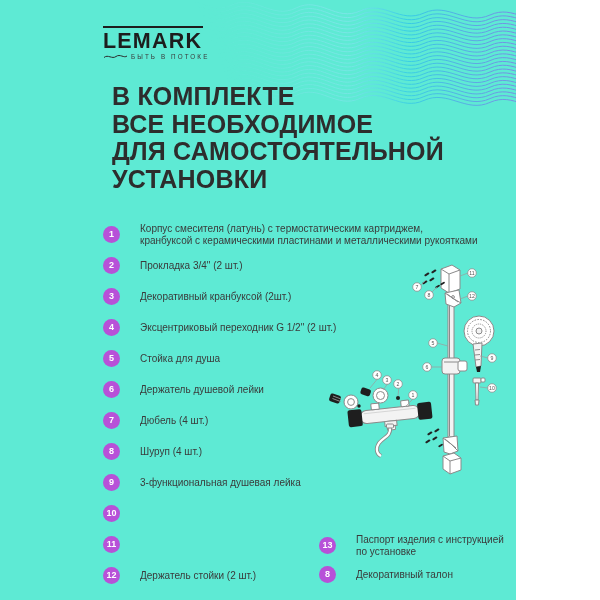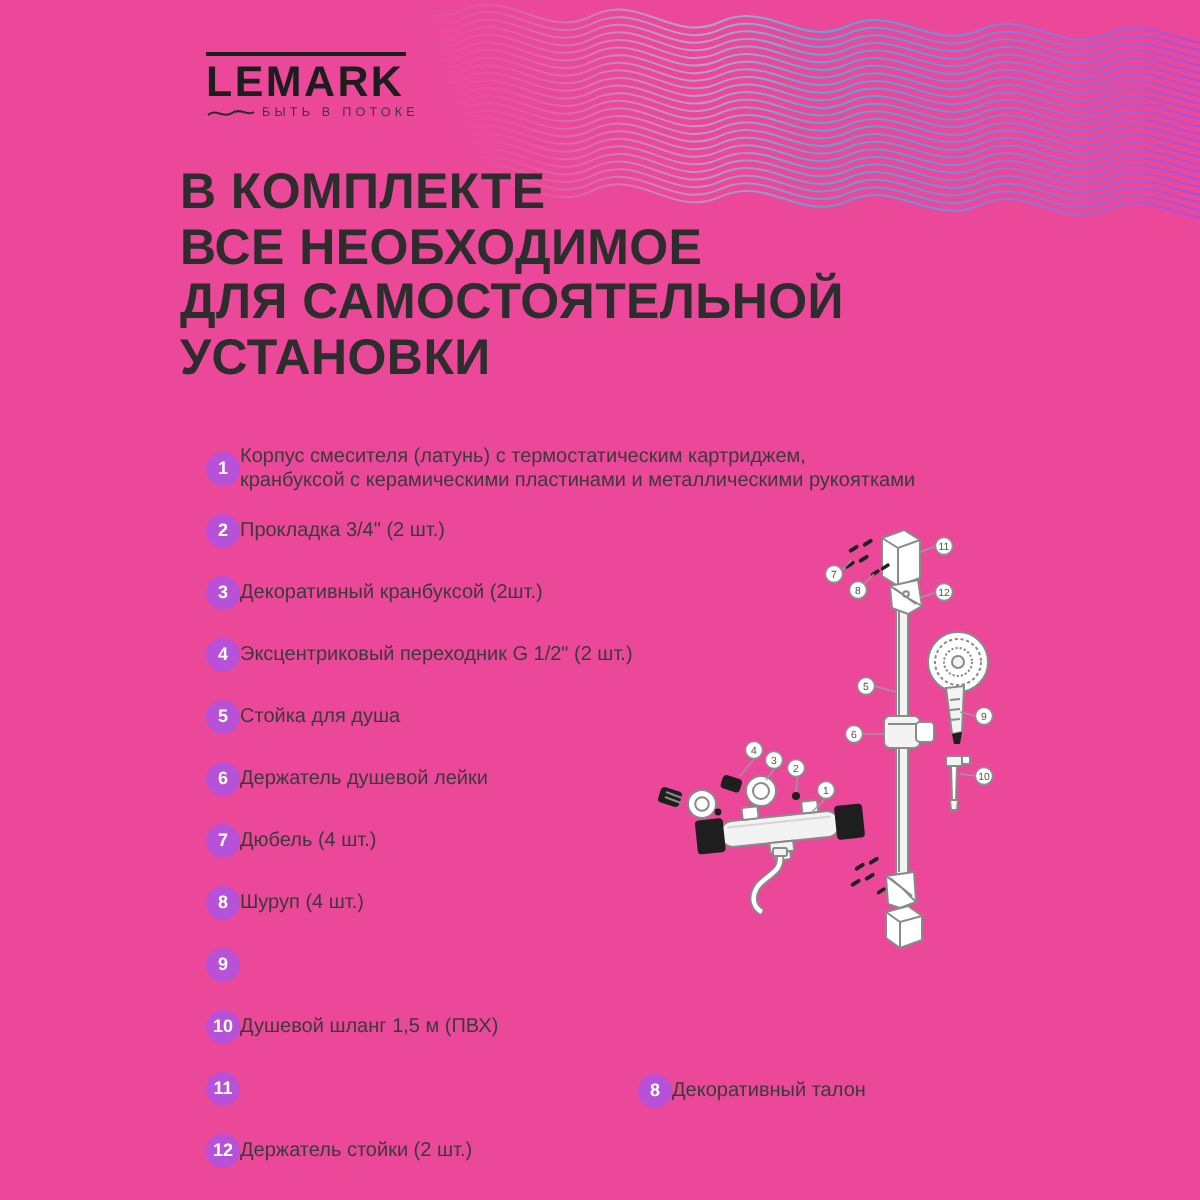--- a/index.html
+++ b/index.html
@@ -1,38 +1,38 @@
 <!DOCTYPE html>
 <html><head>
 <meta charset="utf-8">
 <style>
   html,body{margin:0;padding:0;background:#fff;}
-  .page{position:relative;width:600px;height:600px;background:#ec4899;overflow:hidden;
+  .page{position:relative;width:516px;height:600px;background:#5eead4;overflow:hidden;
         font-family:"Liberation Sans",sans-serif;color:#3a3a3a;}
   .waves{position:absolute;top:0;left:0;pointer-events:none;}
   
   .logo{position:absolute;left:103px;top:26px;width:100px;}
   .logo-line{border-top:2.5px solid #1d1d1d;margin-bottom:2px;}
   .logo-text{font-size:21.5px;font-weight:bold;letter-spacing:1.2px;color:#1d1d1d;line-height:22px;}
   .logo-tag{display:flex;align-items:center;margin-top:1px;}
   .logo-tag span{font-size:6.3px;letter-spacing:2.1px;color:#3a3a3a;white-space:nowrap;}
   .squiggle{margin-right:3px;flex:0 0 auto;}
   
-  .heading{position:absolute;left:90px;top:83px;margin:0;font-size:25px;line-height:27.5px;
+  .heading{position:absolute;left:112px;top:83px;margin:0;font-size:25px;line-height:27.5px;
            font-weight:bold;letter-spacing:0.2px;color:#2d2d2d;white-space:pre-line;}
   
   .list{position:absolute;display:flex;flex-direction:column;}
   .list-left{left:103px;top:226px;}
   .list-right{left:319px;top:537px;}
   .item-row{display:flex;align-items:center;height:17px;margin-bottom:14px;}
   .list-right .item-row{margin-bottom:12px;}
   .num{flex:0 0 17px;width:17px;height:17px;border-radius:50%;background:#b751d8;
        color:#fff;font-size:9px;font-weight:bold;display:flex;align-items:center;
        justify-content:center;line-height:1;}
-  .lbl{font-size:10px;line-height:12px;color:#3a3a3a;white-space:pre-line;}
+  .lbl{margin-left:20px;font-size:10px;line-height:12px;color:#3a3a3a;white-space:pre-line;}
   
   .diagram{position:absolute;left:320px;top:240px;}
   .diagram .ln{stroke:#8a8a8a;stroke-width:1;fill:none;}
   .diagram .fill-l{fill:#f3f3f3;stroke:#8a8a8a;stroke-width:1;}
   .diagram .fill-w{fill:#ffffff;stroke:#8a8a8a;stroke-width:1;}
   .diagram .dark{fill:#1e1e1e;stroke:none;}
   .diagram .leader{stroke:#9c9c9c;stroke-width:0.7;}
   .diagram .co{fill:#ffffff;stroke:#8f8f8f;stroke-width:0.8;}
   .diagram text{font-family:"Liberation Sans",sans-serif;font-size:5.2px;fill:#555;}
 </style>
@@ -140,35 +140,40 @@
     <div class="item-row">
       <span class="num">7</span>
       <span class="lbl">Дюбель (4 шт.)</span>
     </div>
     <div class="item-row">
       <span class="num">8</span>
       <span class="lbl">Шуруп (4 шт.)</span>
     </div>
     <div class="item-row">
       <span class="num">9</span>
+      <span class="lbl">3-функциональная душевая лейка</span>
     </div>
     <div class="item-row">
       <span class="num">10</span>
-      <span class="lbl">Душевой шланг 1,5 м (ПВХ)</span>
     </div>
     <div class="item-row">
       <span class="num">11</span>
     </div>
     <div class="item-row">
       <span class="num">12</span>
       <span class="lbl">Держатель стойки (2 шт.)</span>
     </div>
   </div>
 
   <div class="list list-right">
+    <div class="item-row">
+      <span class="num">13</span>
+      <span class="lbl">Паспорт изделия с инструкцией
+по установке</span>
+    </div>
     <div class="item-row">
       <span class="num">8</span>
       <span class="lbl">Декоративный талон</span>
     </div>
   </div>
 
   <svg class="diagram" width="280" height="240" viewBox="0 0 280 240">
 
     <rect class="fill-l" x="128" y="62" width="6" height="135"></rect>
     <line class="ln" x1="129.5" y1="63" x2="129.5" y2="196" stroke="#cfcfcf"></line>

